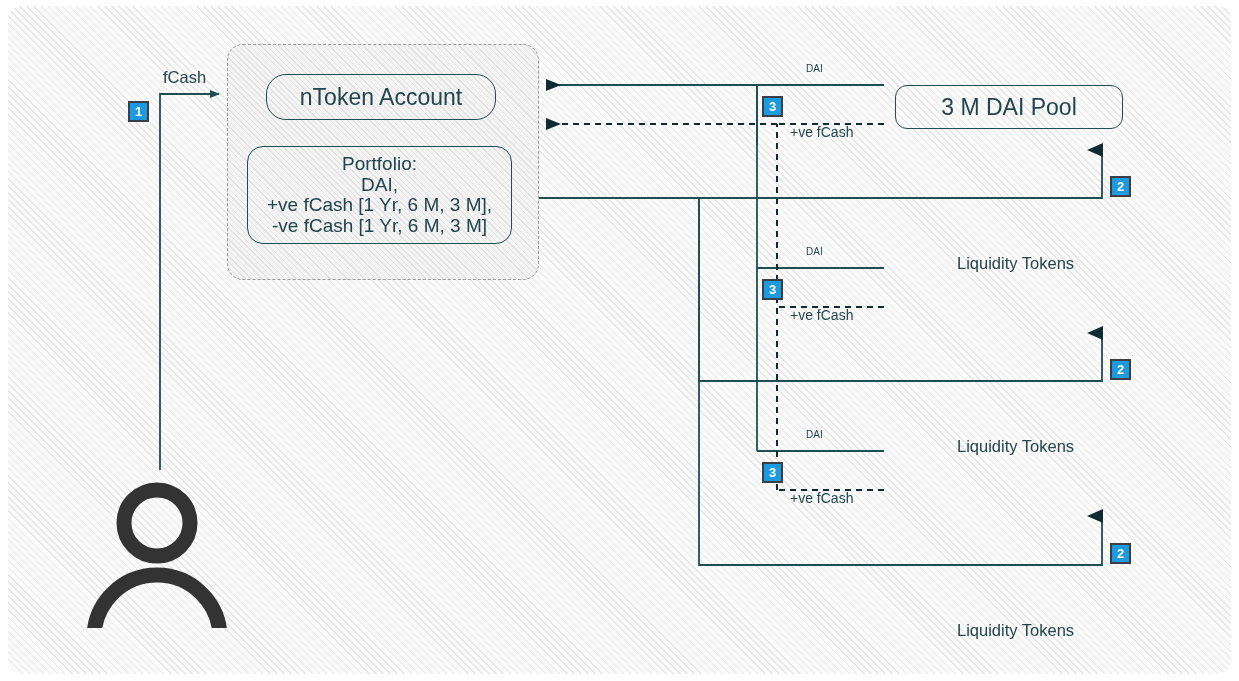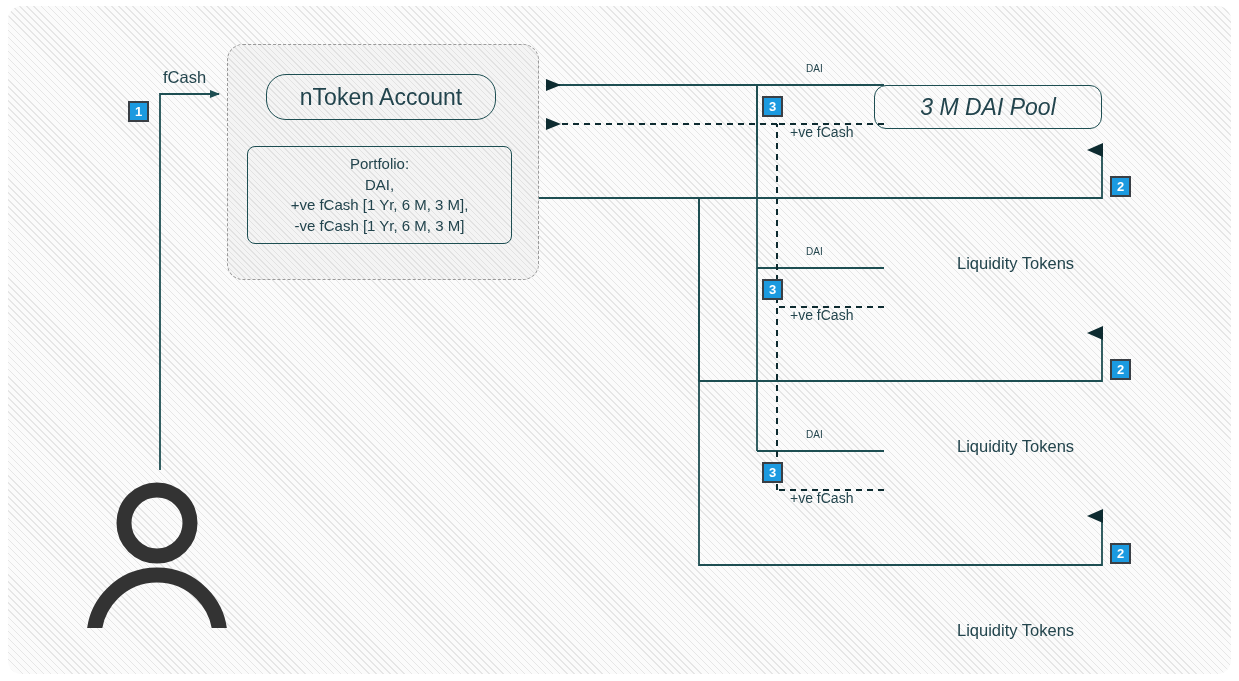--- a/index.html
+++ b/index.html
@@ -76,31 +76,30 @@
     width: 230px;
     height: 46px;
     font-size: 23px;
     border-radius: 20px;
   }
   #portfolio-box {
     left: 247px;
     top: 146px;
     width: 265px;
     height: 98px;
-    font-size: 15px;
+    font-size: 19px;
     line-height: 20.5px;
-    border-radius: 8px;
+    border-radius: 16px;
   }
   .pool-box {
     width: 228px;
     height: 44px;
     font-size: 23px;
-    left: 874px;
+    left: 895px;
     border-radius: 12px;
-    font-style: italic;
   }
   #pool-3m  { top: 85px; }
   #pool-6m  { top: 268px; }
   #pool-1yr { top: 451px; }
 
   .lbl {
     position: absolute;
     color: #23454d;
     white-space: nowrap;
   }

